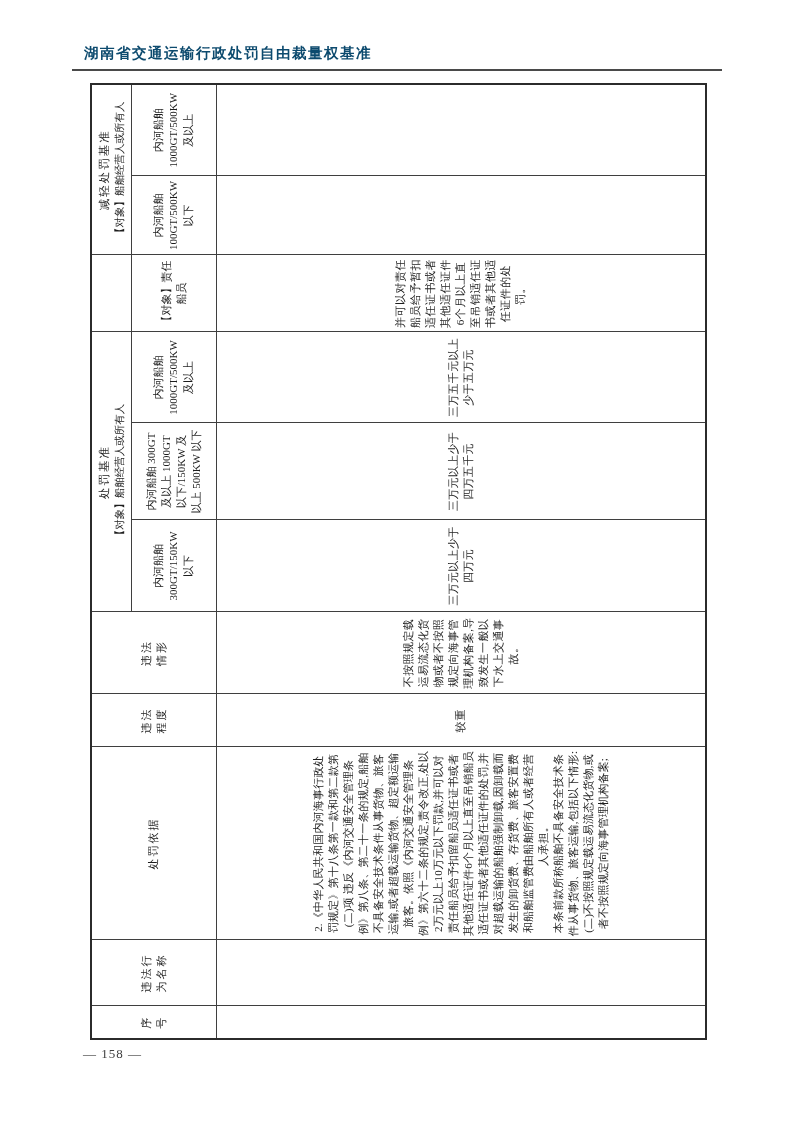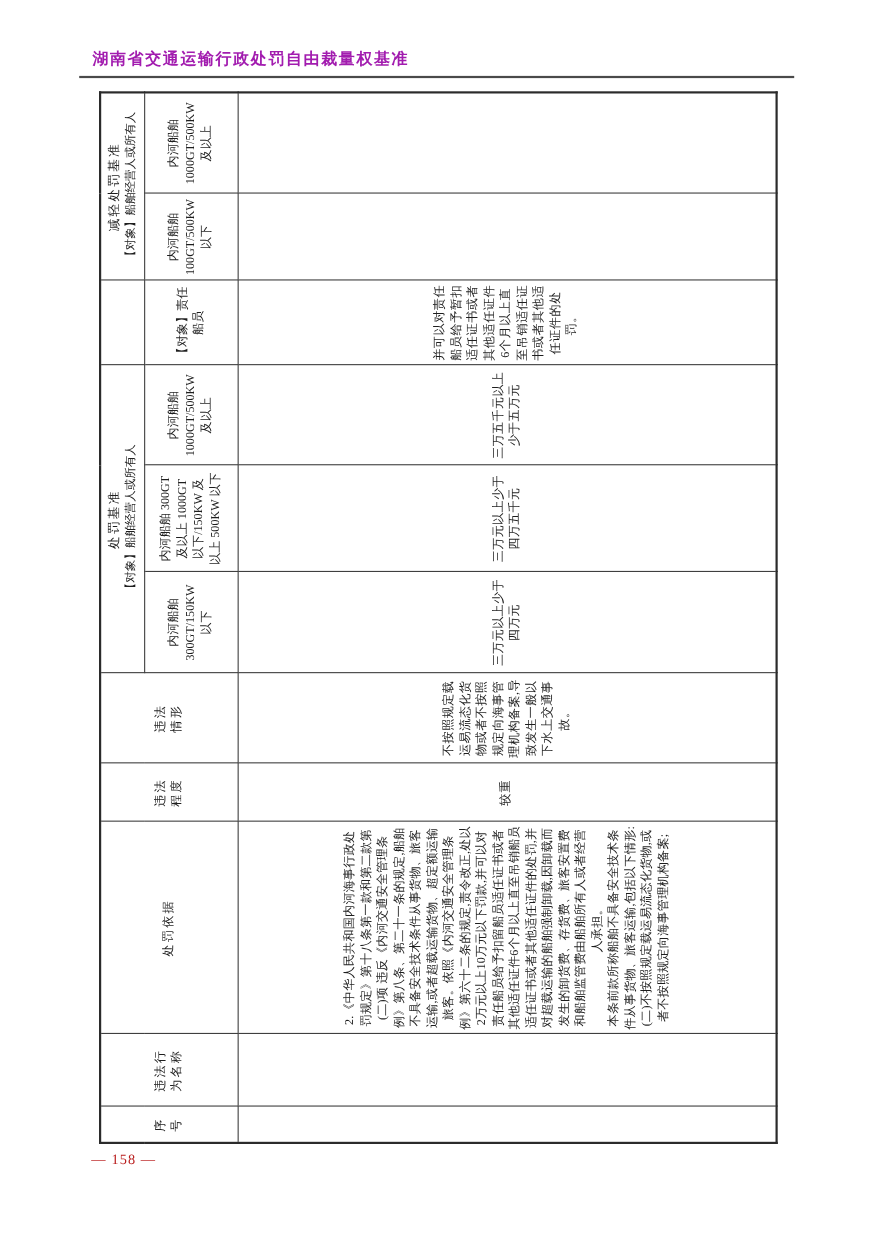--- a/index.html
+++ b/index.html
@@ -4,21 +4,21 @@
 <style>
   html,body{margin:0;padding:0;background:#fff;}
   .page{
     position:relative;width:793px;height:1122px;background:#ffffff;
     font-family:"Liberation Serif","DejaVu Serif",serif;color:#222;
     overflow:hidden;outline:1px solid #ececec;
   }
   .doc-title{
     position:absolute;left:84px;top:44px;
     font-family:"Liberation Sans","DejaVu Sans",sans-serif;
-    font-weight:bold;font-size:14.5px;letter-spacing:1.5px;color:#a21caf;
+    font-weight:bold;font-size:14.5px;letter-spacing:1.5px;color:#0c4a6e;
   }
   .title-rule{
     position:absolute;left:72px;top:69px;width:650px;height:2px;background:#4a4a4a;
   }
   
   .table-slot{position:absolute;left:90px;top:85px;width:615px;height:955px;}
   .rot{
     width:955px;height:615px;transform-origin:0 0;
     transform:translateY(955px) rotate(-90deg);
   }
@@ -44,21 +44,21 @@
   }
   td.situation{
     text-align:justify;font-size:11px;line-height:18px;letter-spacing:0.4px;padding:0 4px;
   }
   td.crew-data{
     text-align:justify;font-size:11px;line-height:18px;letter-spacing:0.5px;padding:0 4px;
   }
   td.amount{font-size:11px;line-height:17px;letter-spacing:0.3px;padding:0 4px;}
   td.degree{font-size:11px;letter-spacing:1px;}
   .page-number{
-    position:absolute;left:83px;top:1046px;font-size:13px;letter-spacing:1px;color:#b91c1c;
+    position:absolute;left:83px;top:1046px;font-size:13px;letter-spacing:1px;color:#404040;
   }
 </style>
 </head>
 <body>
 
 <div class="page">
 
   <div class="doc-title">湖南省交通运输行政处罚自由裁量权基准</div>
   <div class="title-rule"></div>
 

